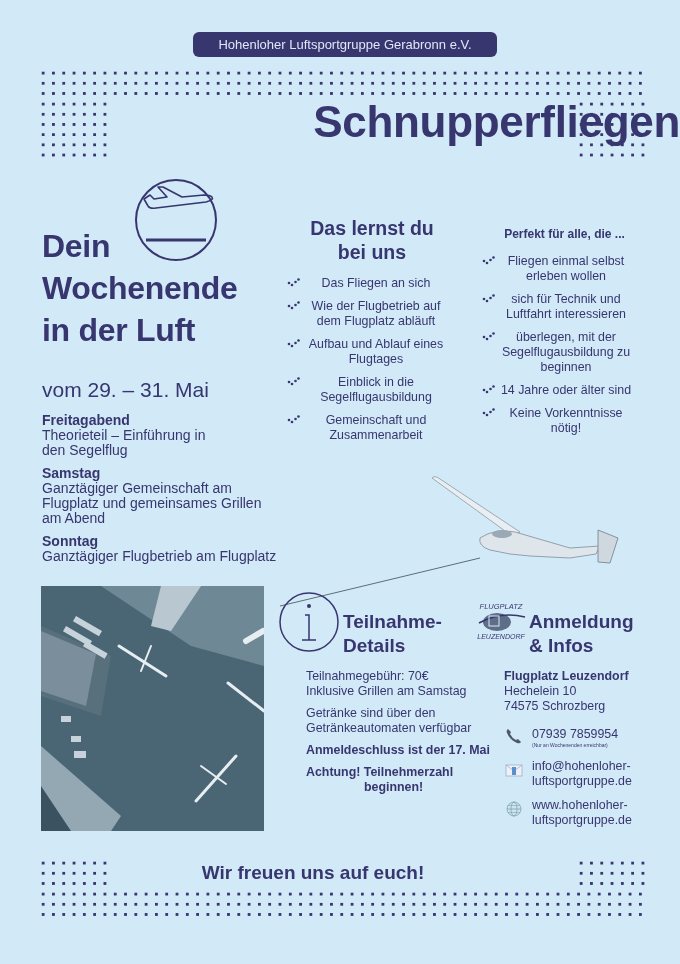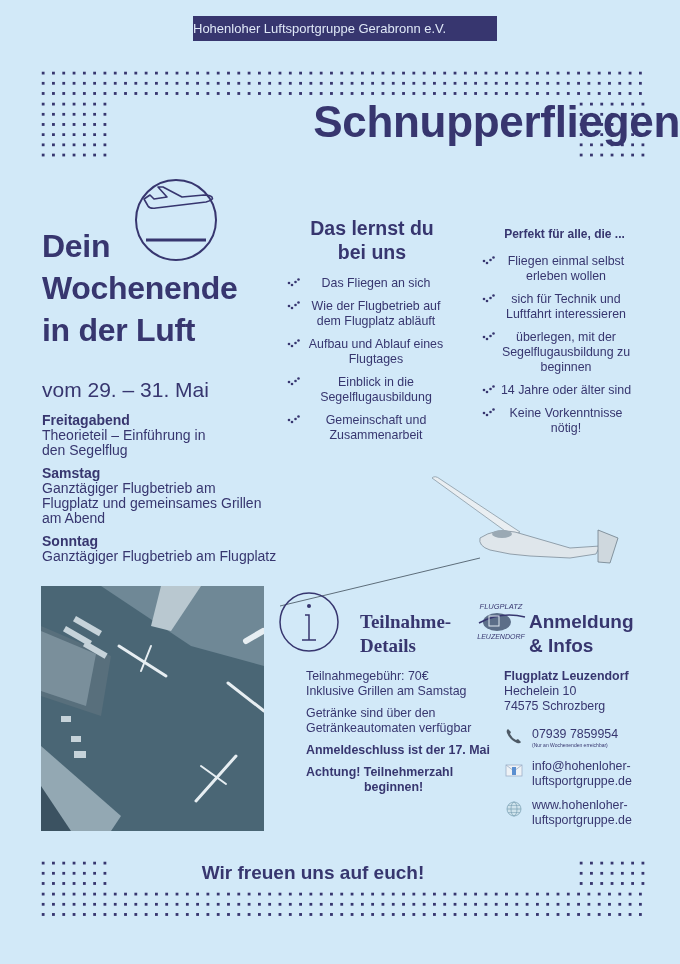--- a/index.html
+++ b/index.html
@@ -7,23 +7,23 @@
     width: 680px; height: 964px;
     background: #d2e9f8;
     font-family: "Liberation Sans", sans-serif;
     color: #37366f;
     position: relative;
     overflow: hidden;
   }
   .abs { position: absolute; }
   .dots { position: absolute; background-image: radial-gradient(circle, #37366f 1.5px, transparent 1.8px); background-size: 10.3px 10.2px; }
   .org-banner {
-    position: absolute; left: 193px; top: 16px; width: 304px; height: 25px;
+    position: absolute; left: 193px; top: 32px; width: 304px; height: 25px;
     background: #37366f; color: #dfe8f7;
-    font-size: 13px; line-height: 25px; text-align: left;
+    font-size: 13px; line-height: 25px; text-align: center; border-radius: 6px;
   }
   .title { position: absolute; left: 0; width: 680px; top: 97px; text-align: right;
     font-size: 44px; font-weight: bold; letter-spacing: -0.3px; }
   .hero { position: absolute; left: 42px; top: 225px; font-size: 32px; font-weight: bold; line-height: 42px; letter-spacing: -0.3px; }
   .date { position: absolute; left: 42px; top: 378px; font-size: 21px; }
   .sched { position: absolute; left: 42px; top: 413px; width: 240px; font-size: 14px; line-height: 15px; }
   .sched .day { font-weight: bold; }
   .sched .block { margin-bottom: 8px; }
   h2.col-title { margin: 0; font-size: 19.5px; font-weight: bold; line-height: 24px; }
   .col { position: absolute; text-align: center; }
@@ -66,21 +66,21 @@
 
 <div class="date">vom 29. – 31. Mai</div>
 
 <div class="sched">
   <div class="block">
     <div class="day">Freitagabend</div>
     <div style="width:185px">Theorieteil – Einführung in den Segelflug</div>
   </div>
   <div class="block">
     <div class="day">Samstag</div>
-    <div style="width:220px">Ganztägiger Flugbetrieb am Flugplatz und gemeinsames Grillen am Abend</div>
+    <div style="width:220px">Ganztägiger Gemeinschaft am Flugplatz und gemeinsames Grillen am Abend</div>
   </div>
   <div class="block">
     <div class="day">Sonntag</div>
     <div>Ganztägiger Flugbetrieb am Flugplatz</div>
   </div>
 </div>
 
 <div class="col" style="left:287px; top:216px; width:170px;">
   <h2 class="col-title">
     <span>Das lernst du</span><br>
@@ -188,21 +188,21 @@
     <rect x="30" y="150" width="10" height="6"></rect>
     <rect x="33" y="165" width="12" height="7"></rect>
   </g>
 </svg>
 
 <svg class="abs" style="left:278px; top:591px;" width="62" height="62" viewBox="0 0 62 62">
   <circle cx="31" cy="31" r="29" fill="none" stroke="#37366f" stroke-width="1.5"></circle>
   <circle cx="31" cy="15" r="2" fill="#37366f"></circle>
   <path d="M27 24 L31 24 L31 49 M24 49 L38 49" fill="none" stroke="#37366f" stroke-width="1.5"></path>
 </svg>
-<div class="info-title" style="left:360px; top:610px;font-family:Liberation Serif, serif;">
+<div class="info-title" style="left:343px; top:610px;">
   <span>Teilnahme-</span><br>
   <span>Details</span>
 </div>
 <div class="info-text" style="left:306px; top:669px; width:185px;">
   <p><span>Teilnahmegebühr: 70€</span><br><span>Inklusive Grillen am Samstag</span></p>
   <p><span>Getränke sind über den</span><br><span>Getränkeautomaten verfügbar</span></p>
   <p style="font-weight:bold">Anmeldeschluss ist der 17. Mai</p>
   <p style="font-weight:bold"><span>Achtung! Teilnehmerzahl</span><br><span style="padding-left:58px">beginnen!</span></p>
 </div>
 

